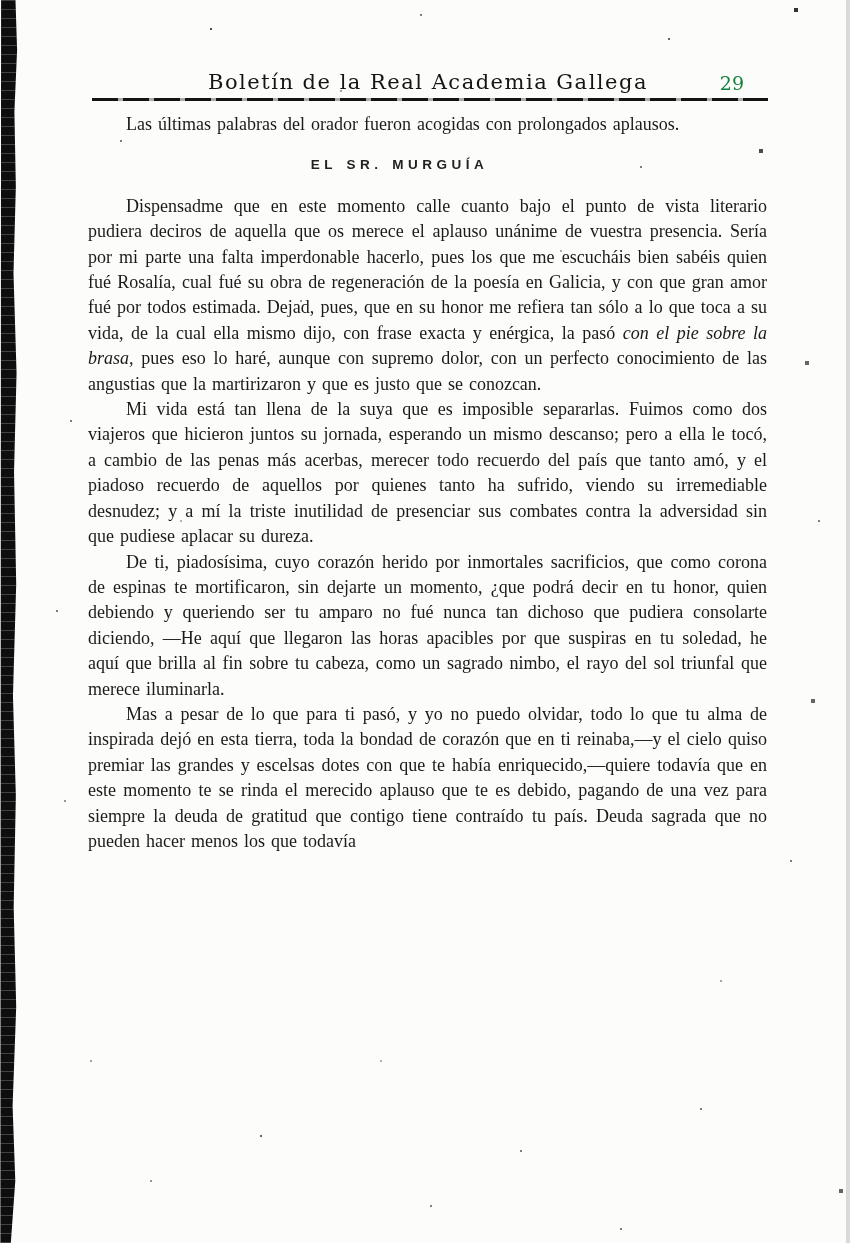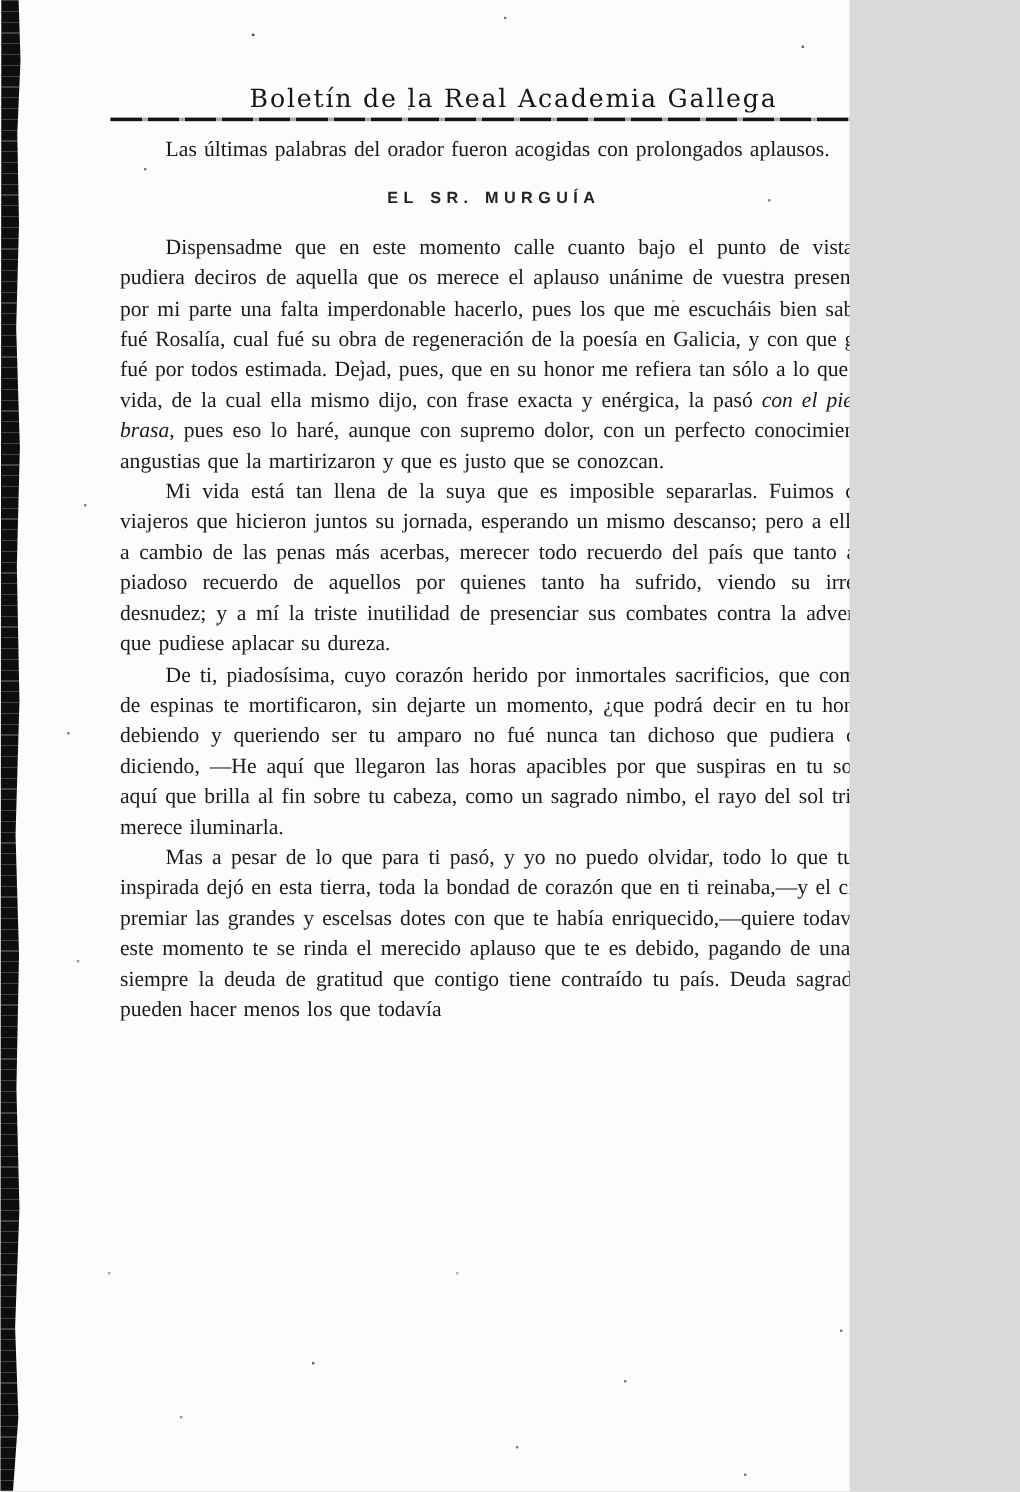--- a/index.html
+++ b/index.html
@@ -1,18 +1,18 @@
 <!DOCTYPE html>
 <html><head>
 <meta charset="utf-8">
 <style>
   html, body { margin: 0; padding: 0; background: #d9d9d9; }
   .page {
     position: relative;
-    width: 708px;
+    width: 846px;
     height: 1243px;
     background: #fcfcfa;
     overflow: hidden;
     color: #1b1b1b;
   }
   
   .binding {
     position: absolute;
     left: 0; top: 0;
     width: 18px; height: 100%;
@@ -64,21 +64,21 @@
     color: #15803d;
   }
   .header-rule {
     position: absolute;
     top: 98px; left: 92px; width: 676px; height: 3px;
     background: repeating-linear-gradient(90deg,
       #141414 0 26px, rgba(20,20,20,.35) 26px 31px);
   }
   .page-body {
     position: absolute;
-    top: 112px; left: 100px; width: 679px;
+    top: 112px; left: 88px; width: 679px;
     font-family: "Liberation Serif", "DejaVu Serif", serif;
     font-size: 18px;
     line-height: 25.4px;
     text-align: justify;
     word-spacing: 1.5px;
     color: #1a1a1a;
   }
   .page-body p { margin: 0; }
   .indent { text-indent: 38px; }
   .speaker-heading {

